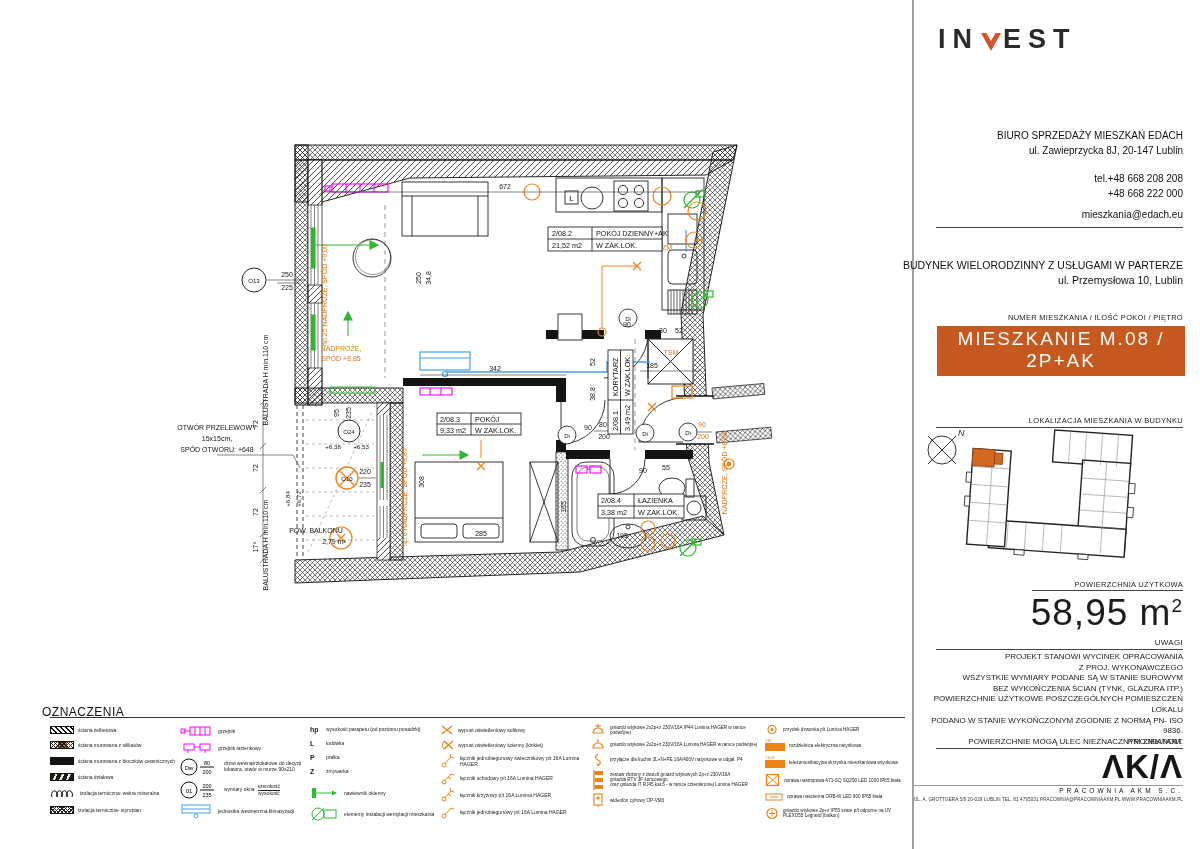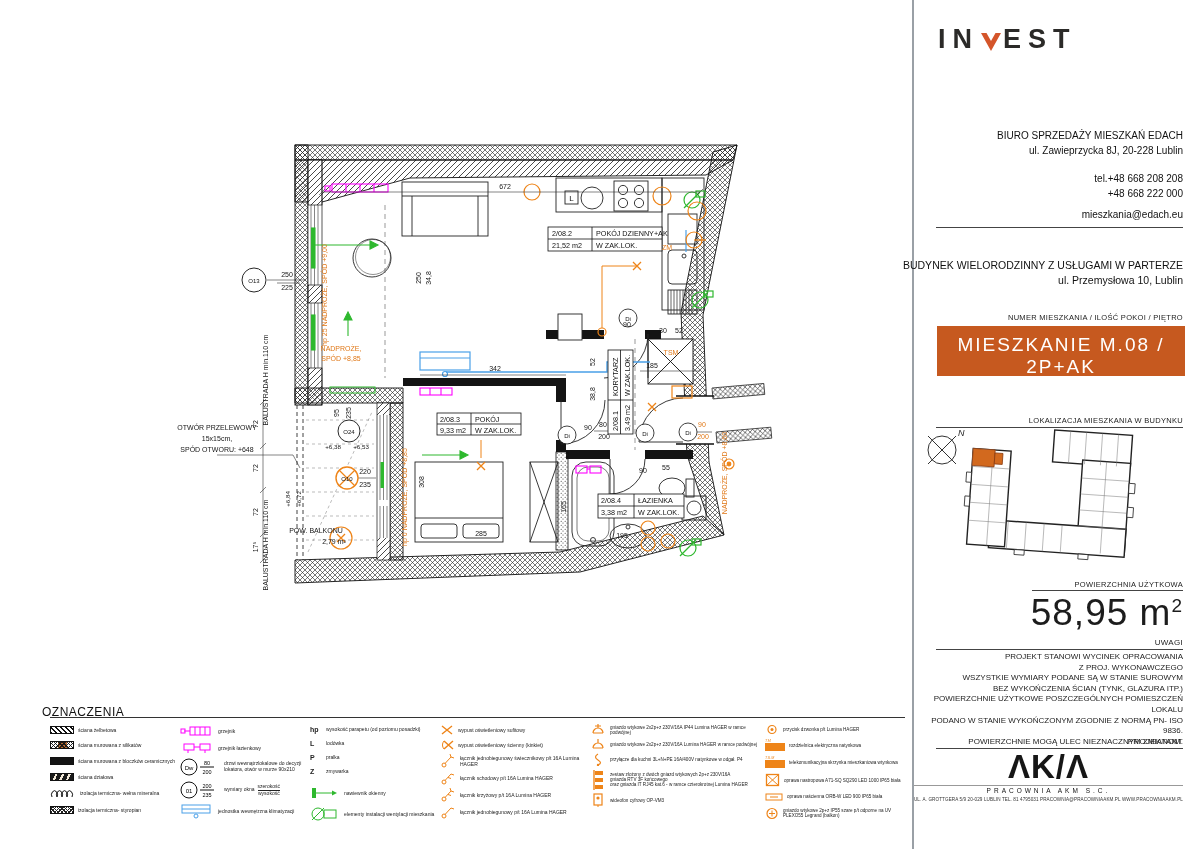--- a/index.html
+++ b/index.html
@@ -20,28 +20,28 @@
   .logo-r2{display:flex;align-items:flex-end;font-weight:700;font-size:27px;line-height:27px;
            color:#2b2a28;letter-spacing:7px;margin-top:2px;}
   .rtxt{position:absolute;right:17px;text-align:right;white-space:nowrap;}
   .office{top:128px;font-size:10px;line-height:15px;}
   .phones{top:171px;font-size:10px;line-height:15px;}
   .email{top:209px;font-size:10px;}
   .rule{position:absolute;height:1px;background:#444;}
   .building{top:258px;font-size:10.5px;line-height:15px;}
   .cap{font-size:7.5px;letter-spacing:.3px;color:#222;}
   .banner{position:absolute;left:25px;right:15px;top:326px;height:50px;background:#c6591f;color:#fff;}
-  .banner .l1{font-size:19px;letter-spacing:2px;text-align:center;margin-top:8px;}
+  .banner .l1{font-size:19px;letter-spacing:2px;text-align:center;margin-top:2px;}
   .banner .l2{font-size:19px;letter-spacing:2px;text-align:right;padding-right:10px;margin-top:1px;}
   .area-val{position:absolute;right:17px;top:592px;font-size:37px;letter-spacing:1px;color:#1c1c1c;
             text-align:right;}
   .area-val sup{font-size:19px;}
   .notes{position:absolute;right:17px;top:652px;font-size:8px;line-height:10.6px;text-align:right;
          color:#222;}
-  .akm{position:absolute;right:17px;top:750px;text-align:center;}
+  .akm{position:absolute;right:17px;top:750px;text-align:right;}
   .akm .glyph{font-size:33px;font-weight:700;letter-spacing:1px;color:#161616;line-height:34px;}
   .akm .nm{font-size:6.5px;letter-spacing:3px;margin-top:1px;border-top:1px solid #999;padding-top:1px;}
   .akm .ft{font-size:4.6px;color:#333;margin-top:3px;letter-spacing:.1px;}
   
   .legend{position:absolute;left:0;top:700px;width:910px;height:149px;font-size:5px;color:#222;}
   .lg-title{position:absolute;left:42px;top:5px;font-size:12px;letter-spacing:.5px;color:#111;}
   .lg-rule{position:absolute;left:50px;top:17px;width:855px;height:1px;background:#333;}
   .col{position:absolute;top:22px;}
   .c1{left:50px;width:128px;}  .c2{left:180px;width:128px;}
   .c3{left:310px;width:128px;} .c4{left:440px;width:148px;}
@@ -661,21 +661,21 @@
       <span>IN</span>
       <svg width="22" height="22" viewBox="0 0 22 22" style="margin:0 1px;">
         <path d="M1,2 H21 L11,20 Z M6.5,2 H15.5 L11,10 Z" fill-rule="evenodd" fill="#d4552a"></path>
       </svg>
       <span>EST</span>
     </div>
   </div>
 
   <div class="rtxt office">
     <div>BIURO SPRZEDAŻY MIESZKAŃ EDACH</div>
-    <div>ul. Zawieprzycka 8J, 20-228 Lublin</div>
+    <div>ul. Zawieprzycka 8J, 20-147 Lublin</div>
   </div>
   <div class="rtxt phones">
     <div>tel.+48 668 208 208</div>
     <div>+48 668 222 000</div>
   </div>
   <div class="rtxt email">mieszkania@edach.eu</div>
   <div class="rule" style="left:24px;right:17px;top:227px;"></div>
 
   <div class="rtxt building">
     <div>BUDYNEK WIELORODZINNY Z USŁUGAMI W PARTERZE</div>

